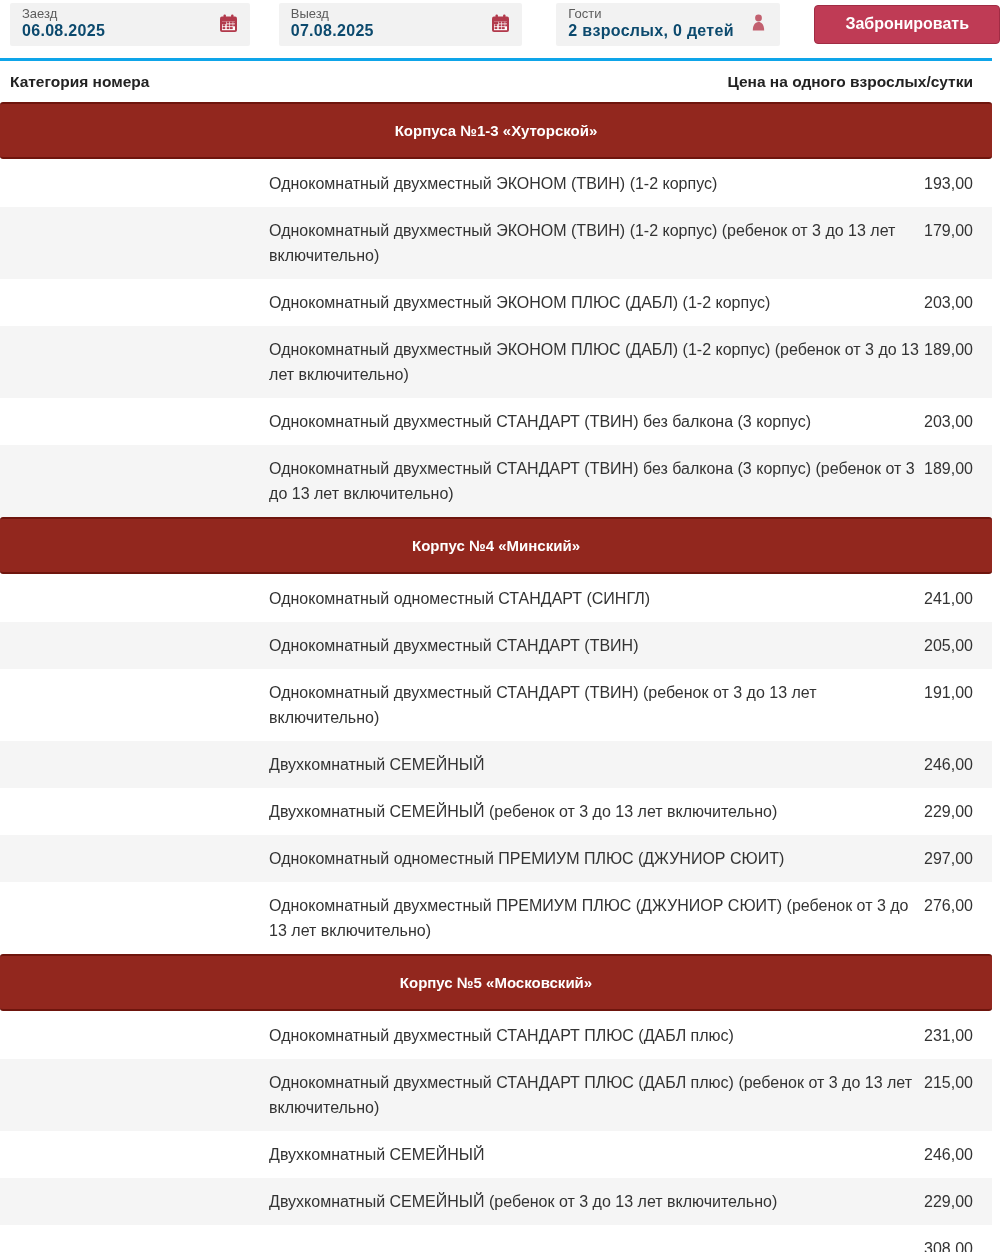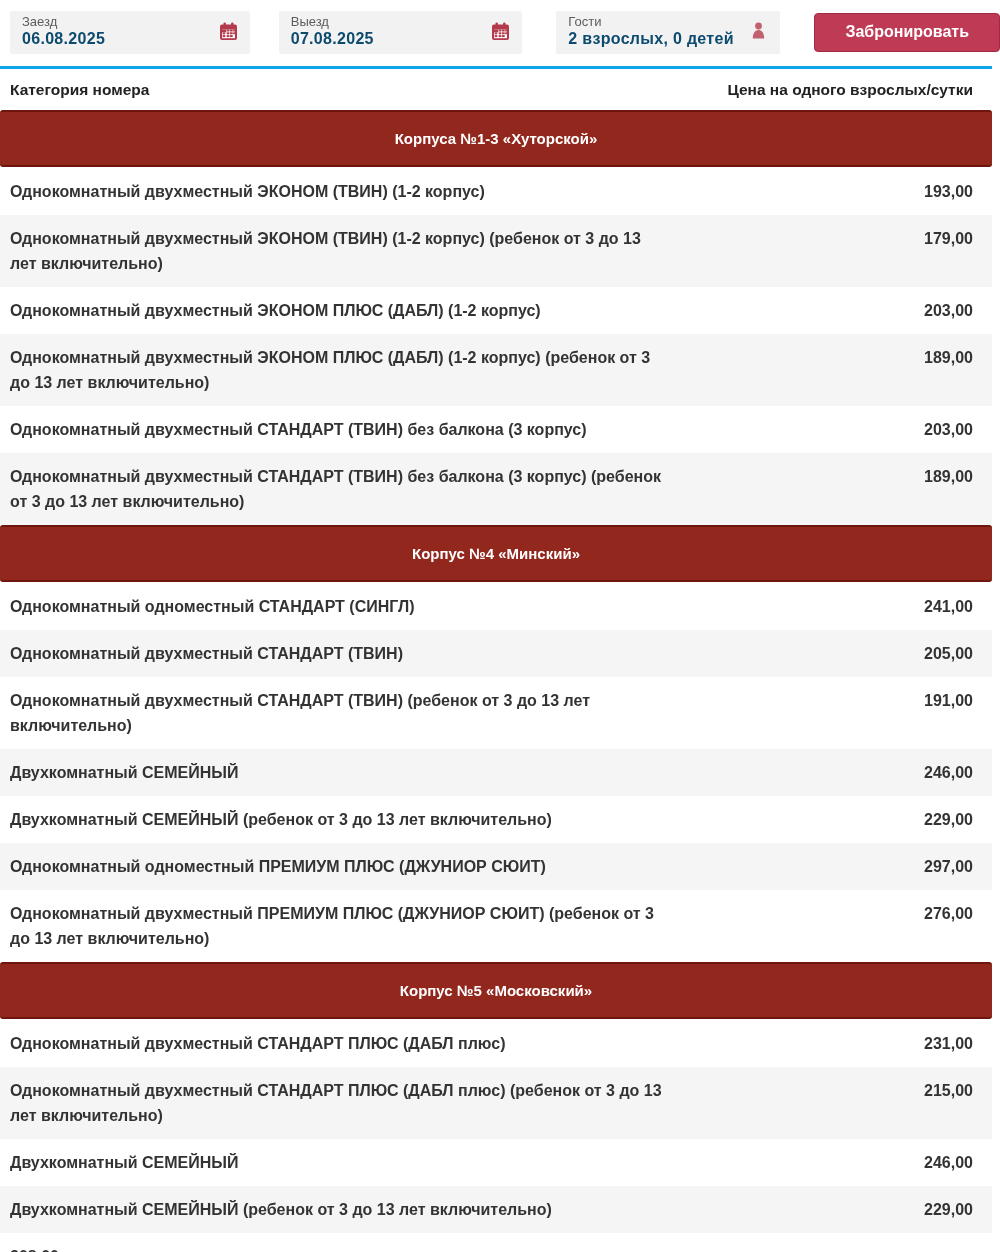--- a/index.html
+++ b/index.html
@@ -8,21 +8,21 @@
     overflow: hidden;
     background: #ffffff;
     font-family: "Liberation Sans", sans-serif;
     color: #333333;
   }
 
   
   .booking-bar {
     display: flex;
     align-items: center;
-    padding: 10px 0 8px 10px;
+    padding: 2px 0 8px 10px;
     height: 44px;
     gap: 12px;
   }
   .field {
     background: #f2f2f2;
     border-radius: 2px;
     display: flex;
     align-items: center;
     justify-content: space-between;
     padding: 4px 12px 5px 12px;
@@ -86,26 +86,25 @@
     border-radius: 3px;
     color: #ffffff;
     text-align: center;
     font-size: 15px;
     font-weight: bold;
     padding: 18px 0;
     margin-bottom: 1px;
   }
   .price-row {
     display: flex;
-    justify-content: space-between;
+    justify-content: flex-end;
     padding: 11px 19px 11px 10px;
     font-size: 16px;
     line-height: 25px;
     background: #ffffff;
-    font-weight: bold;
   }
   .section-rows .price-row:nth-child(even) { background: #f5f5f5; }
   .room-name { width: 655px; color: #333333; }
   .room-price { color: #333333; white-space: nowrap; }
 </style>
 </head>
 <body>
 
 <div class="booking-bar">
 

